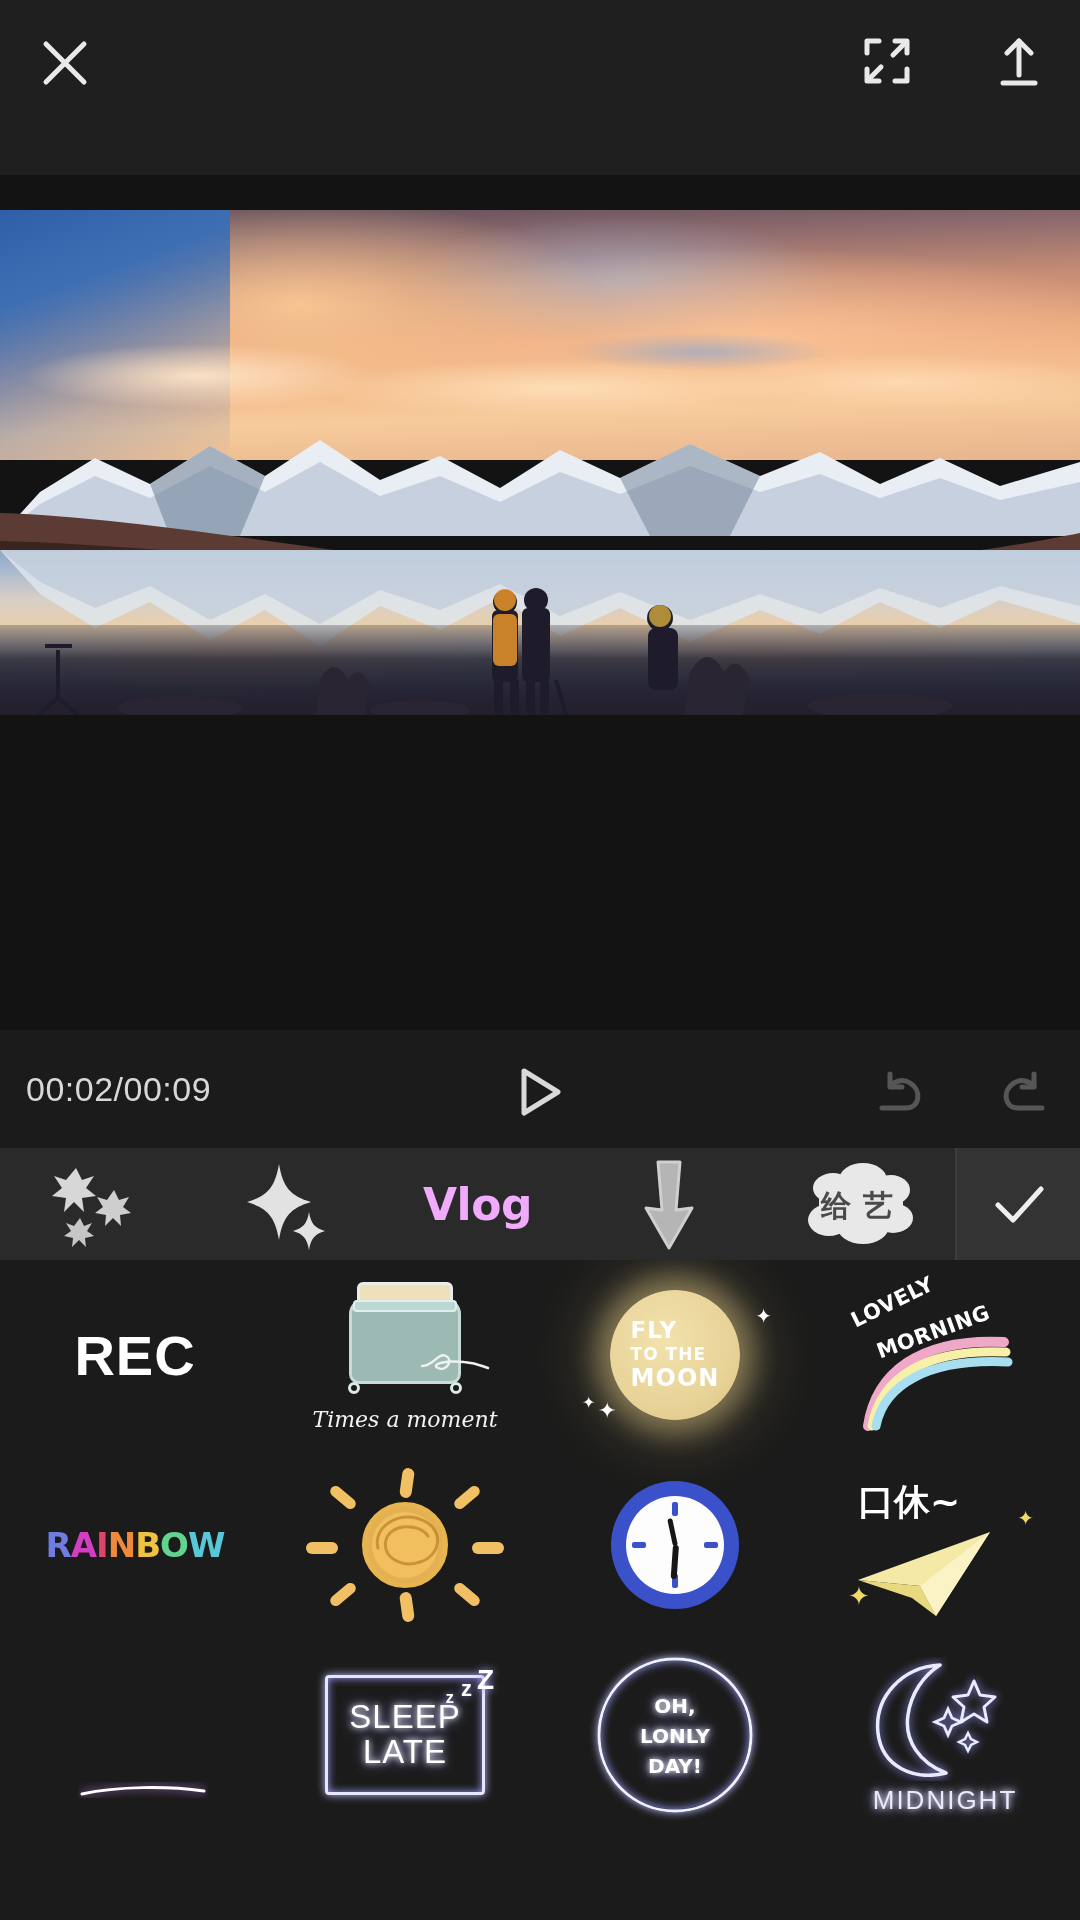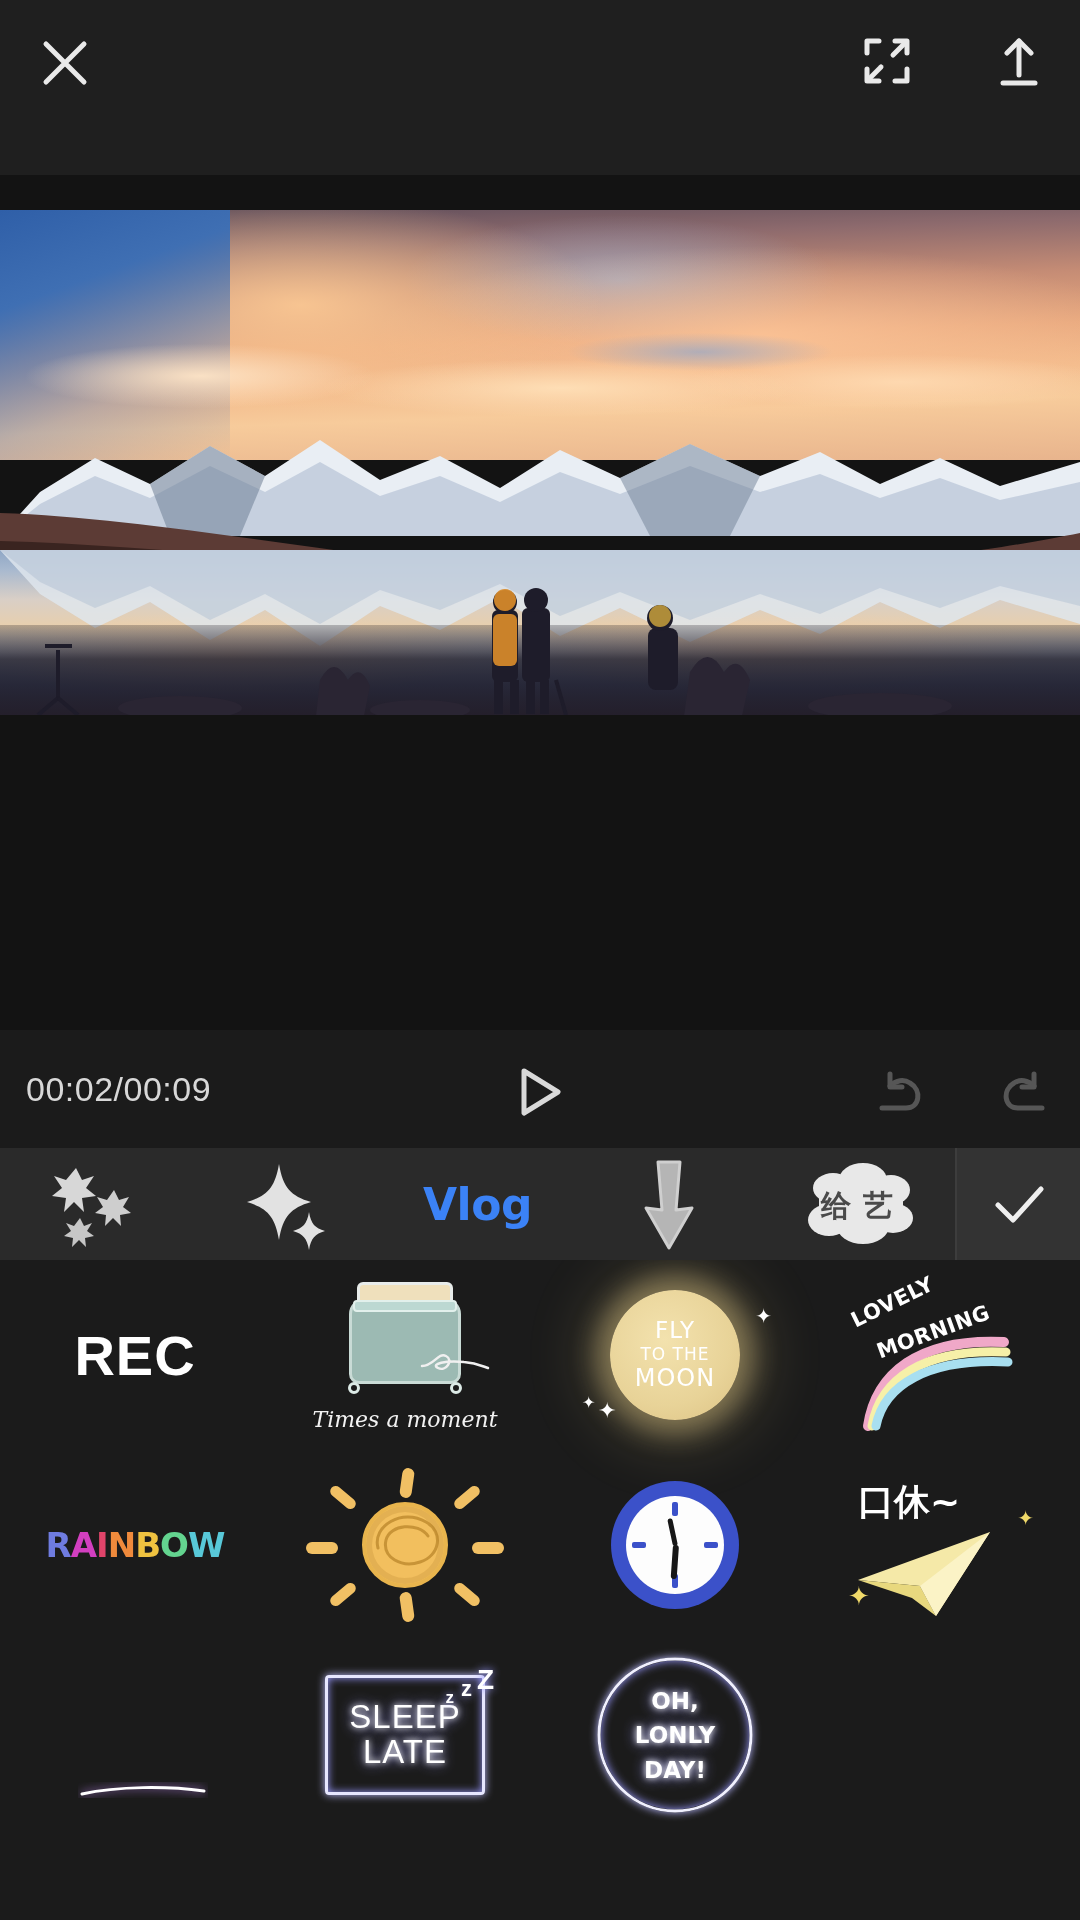--- a/index.html
+++ b/index.html
@@ -87,21 +87,21 @@
   .tabbar {
     position: absolute; left: 0; top: 1148px; width: 1080px; height: 112px;
     background: #2a2a2a; display: flex; align-items: stretch;
   }
   .tabs { flex: 1; display: flex; align-items: center; }
   .tab {
     flex: 1; height: 112px; display: flex; align-items: center; justify-content: center;
     cursor: pointer; position: relative;
   }
   .tab-vlog {
-    color: #3b82f6; font-size: 44px; font-weight: 700;
+    color: #f0abfc; font-size: 44px; font-weight: 700;
     font-family: "DejaVu Sans", sans-serif; letter-spacing: -.5px;
   }
   .confirm-cell {
     width: 125px; height: 112px; background: #333333;
     display: flex; align-items: center; justify-content: center; cursor: pointer;
     border-left: 2px solid #3d3d3d;
   }
 
   
   .grid-area {
@@ -141,21 +141,21 @@
   }
 
   
   .moon {
     position: absolute; left: 50%; top: 50%; transform: translate(-50%,-50%);
     width: 130px; height: 130px; border-radius: 50%;
     background: radial-gradient(circle at 42% 38%, #f3e2ae 0%, #e8d398 60%, #dcc284 100%);
     box-shadow: 0 0 26px 14px rgba(235,210,140,.42), 0 0 60px 26px rgba(230,205,130,.18);
     display: flex; align-items: center; justify-content: center;
   }
-  .moon-txt { color: #fff; font-size: 19px; line-height: 1.18; text-align: center; font-family: "DejaVu Sans", sans-serif; font-weight: 400; }
+  .moon-txt { color: #fff; font-size: 19px; line-height: 1.18; font-family: "DejaVu Sans", sans-serif; font-weight: 700; }
   .moon-txt .l1 { display:block; font-size: 23px; letter-spacing: 1px; }
   .moon-txt .l2 { display:block; font-size: 17px; letter-spacing: 1px; }
   .moon-txt .l3 { display:block; font-size: 24px; letter-spacing: 1px; }
   .spark { position: absolute; color: #fff; font-size: 20px; }
 
   
   .rainbow-arc {
     position: absolute; left: 26px; top: 52px; width: 170px; height: 110px;
   }
   .lm-txt {
@@ -211,21 +211,21 @@
   .zzz { position: absolute; color: #fff; font-weight: 700; text-shadow: 0 0 8px #9a9aff; }
 
   
   .lonly-circle {
     position: absolute; left: 50%; top: 50%; transform: translate(-50%,-50%);
     width: 155px; height: 155px; border-radius: 50%; border: 3px solid #f0f0ff;
     box-shadow: 0 0 8px #b9b9ff, inset 0 0 10px #9a9aff;
     display: flex; align-items: center; justify-content: center;
   }
   .lonly-txt {
-    color: #fff; font-size: 23px; font-weight: 800; line-height: 1.5; text-align: center;
+    color: #fff; font-size: 20px; font-weight: 800; line-height: 1.5; text-align: center;
     text-shadow: 0 0 6px #fff, 0 0 14px #9a9aff; font-family: "DejaVu Sans", sans-serif;
   }
   
   .midnight-wrap { position: relative; width: 190px; height: 165px; }
   .mn-label {
     position: absolute; left: 50%; bottom: 2px; transform: translateX(-50%);
     color: #e8e8ff; font-size: 26px; letter-spacing: 2px;
     text-shadow: 0 0 6px #fff, 0 0 14px #9a9aff; white-space: nowrap;
   }
 
@@ -539,17 +539,32 @@
           <div class="lonly-circle">
             <div class="lonly-txt">
               <span>OH,</span><br>
               <span>LONLY</span><br>
               <span>DAY!</span>
             </div>
           </div>
         </div>
       </div>
 
+      <div class="cell">
+        <div class="cell-inner">
+          <div class="midnight-wrap">
+            <svg style="position:absolute;left:14px;top:4px;" width="140" height="124" viewBox="0 0 140 124">
+              <g style="filter:drop-shadow(0 0 5px #9a9aff);">
+                <path d="M76 8 C38 10 10 40 14 76 C18 110 50 124 82 116 C56 106 40 84 44 58 C47 36 60 18 76 8 Z" fill="none" stroke="#eaeaff" stroke-width="3.5" stroke-linejoin="round"></path>
+                <path d="M110 24 l6 14 l15 2 l-11 10 l3 15 l-13 -8 l-13 8 l3 -15 l-11 -10 l15 -2 Z" fill="none" stroke="#eaeaff" stroke-width="3" stroke-linejoin="round"></path>
+                <path d="M84 52 l4 9 l9 4 l-9 4 l-4 9 l-4 -9 l-9 -4 l9 -4 Z" fill="none" stroke="#eaeaff" stroke-width="2.8"></path>
+                <path d="M104 76 l3 6 l6 3 l-6 3 l-3 6 l-3 -6 l-6 -3 l6 -3 Z" fill="none" stroke="#eaeaff" stroke-width="2.5"></path>
+              </g>
+            </svg>
+            <span class="mn-label">MIDNIGHT</span>
+          </div>
+        </div>
+      </div>
 
     </div>
   </div>
 
 </div>
 
 </body></html>

